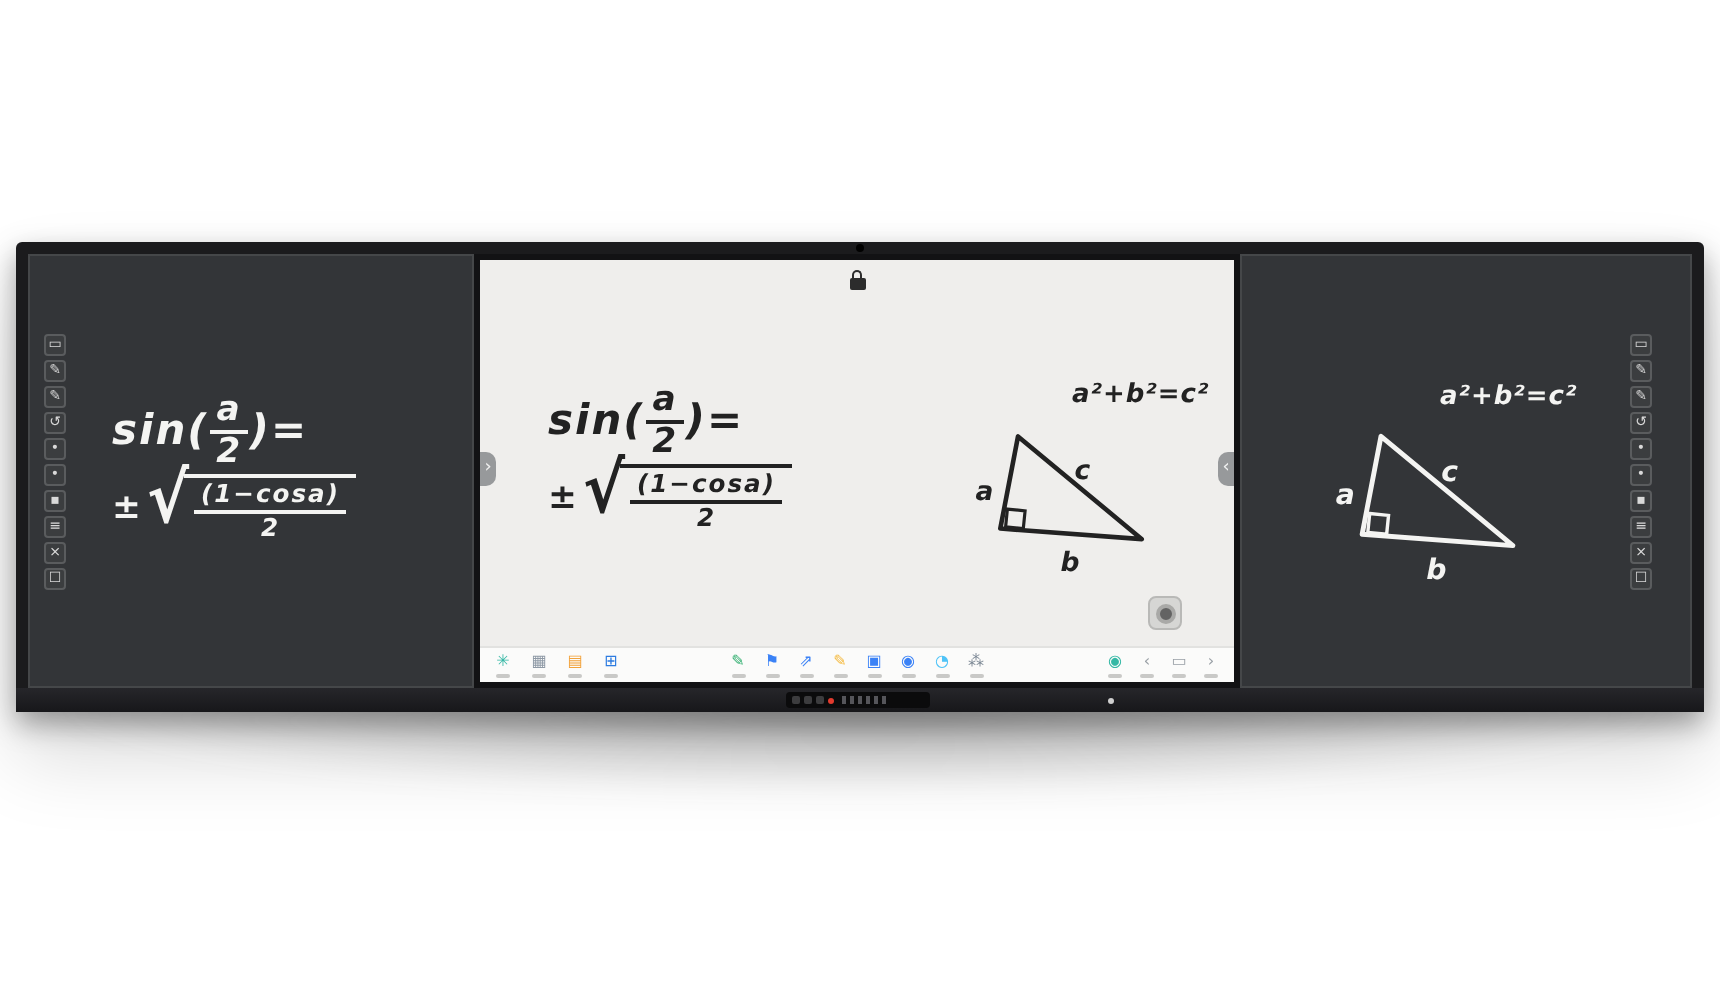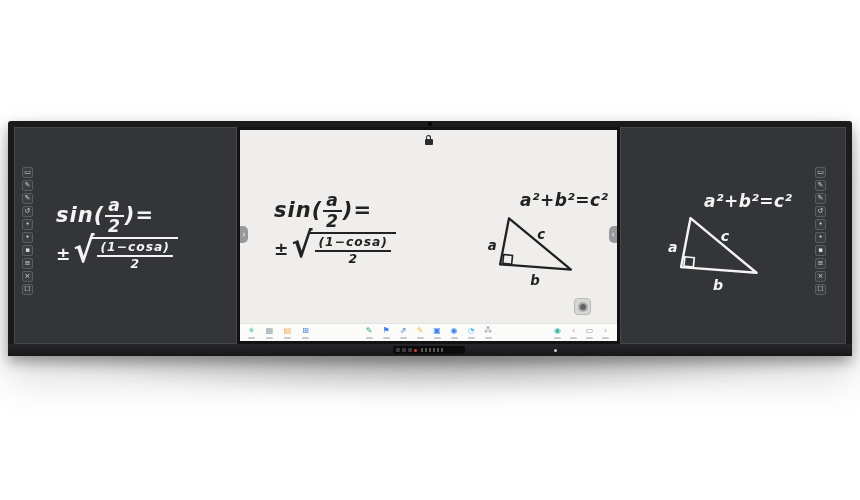--- a/index.html
+++ b/index.html
@@ -45,21 +45,21 @@
   .frac { display:inline-flex; flex-direction:column; align-items:center;
           vertical-align:middle; line-height:1; margin:0 1px; }
   .frac .ft { border-bottom:2px solid currentColor; padding:0 3px 1px; font-size:.82em; }
   .frac .fb { padding-top:1px; font-size:.82em; }
   .pm { font-size:1.15em; margin-right:2px; }
   .sqrt { display:inline-flex; align-items:flex-start; }
   .rs { font-size:2.1em; line-height:.85em; transform:scaleY(1.1); margin-right:-3px; }
   .rc { border-top:2.5px solid currentColor; padding:2px 4px 0; }
 
   
-  .pyth { font-weight:bold; font-style:italic; font-size:17px; letter-spacing:.5px; }
+  .pyth { font-weight:bold; font-style:italic; font-size:13px; letter-spacing:.5px;margin-left:16px; }
 
   
   .tri polygon { fill:none; stroke:currentColor; stroke-width:2.6; stroke-linejoin:round; }
   .tri path { fill:none; stroke:currentColor; stroke-width:1.8; }
   .tri text { fill:currentColor; font-size:15px; font-style:italic; font-weight:bold;
               font-family:"DejaVu Sans", sans-serif; }
 
   
   .screen { width:383px; height:100%; background:#121214; padding:3px; }
   .white  { position:relative; width:100%; height:100%; background:#efeeec; }

